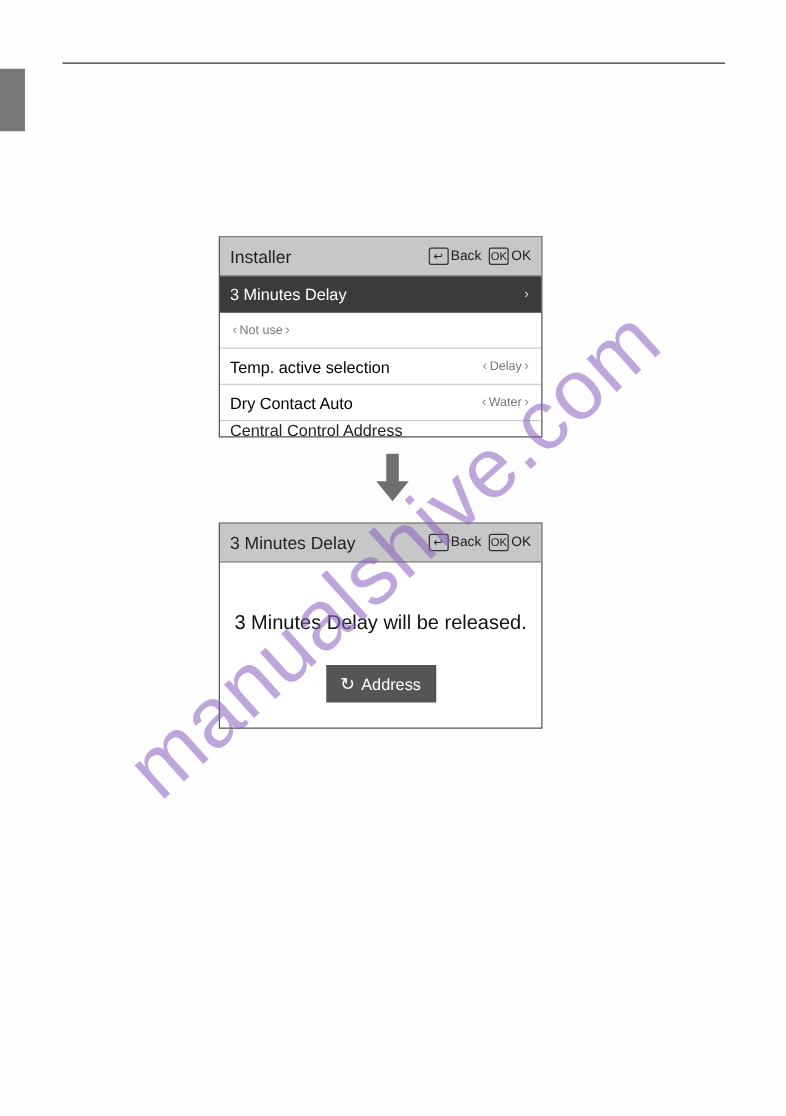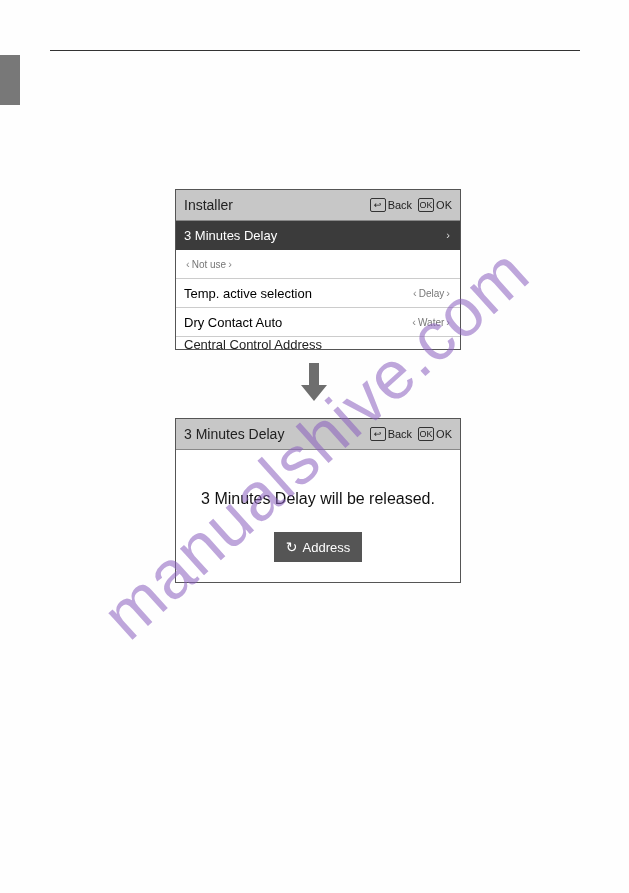--- a/index.html
+++ b/index.html
@@ -35,21 +35,21 @@
     color: #8a5fbf;
     opacity: 0.55;
     white-space: nowrap;
     pointer-events: none;
     font-family: Arial, sans-serif;
     letter-spacing: 1px;
     z-index: 100;
   }
   .panel {
     position: absolute;
-    width: 286px;
+    width: 259px;
     border: 1px solid #555;
     background: #fff;
   }
   .panel-1 { left: 175px; top: 189px; }
   .panel-2 { left: 175px; top: 418px; height: 165px; }
   .panel-header {
     height: 31px;
     background: #c7c7c7;
     display: flex;
     align-items: center;

